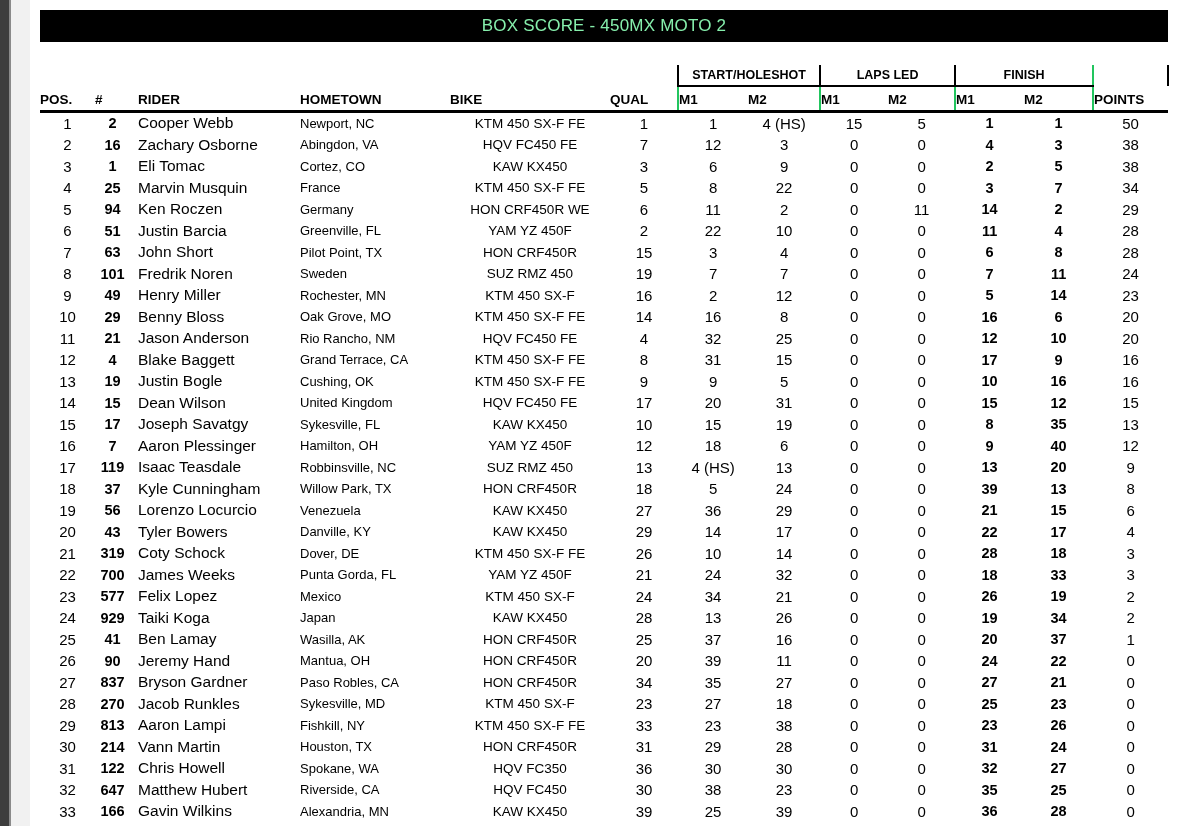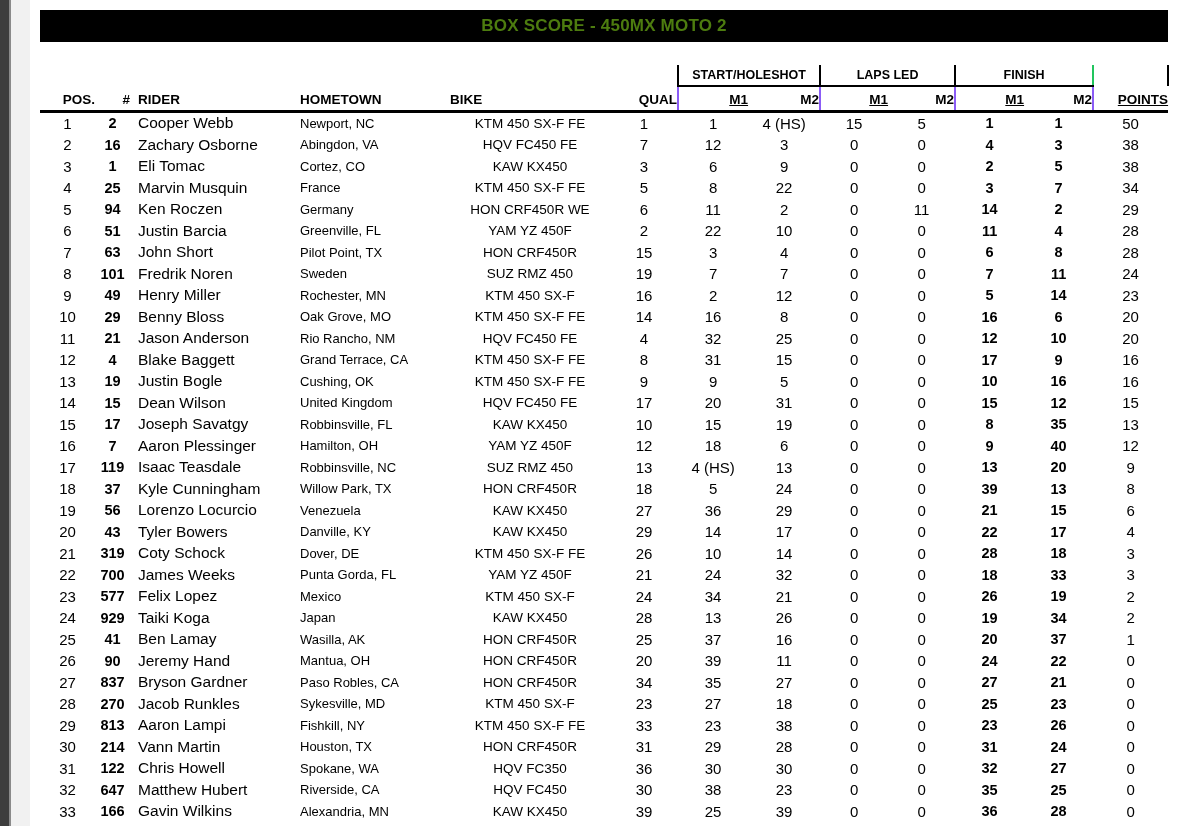--- a/index.html
+++ b/index.html
@@ -6,46 +6,46 @@
   body{
     width:1200px;height:826px;position:relative;overflow:hidden;
     background:#ffffff;font-family:"Liberation Sans", sans-serif;color:#000;
   }
   .viewer-edge{position:absolute;left:0;top:0;width:9px;height:826px;background:#3d3d3d;}
   .viewer-edge-line{position:absolute;left:9px;top:0;width:2px;height:826px;background:#8a8a8a;}
   .viewer-gutter{position:absolute;left:11px;top:0;width:19px;height:826px;background:#f1f1f1;}
 
   .title-bar{
     position:absolute;left:40px;top:10px;width:1128px;height:32px;
-    background:#000;color:#4d7c0f;display:flex;align-items:center;justify-content:center;
-    font-weight:bold;font-size:17px;letter-spacing:.2px;
+    background:#000;color:#86efac;display:flex;align-items:center;justify-content:center;
+    font-weight:normal;font-size:17px;letter-spacing:.2px;
   }
 
   table.box{
     position:absolute;left:40px;top:65px;width:1128px;
     border-collapse:collapse;table-layout:fixed;
   }
   col.c-pos{width:55px}col.c-num{width:35px}col.c-rider{width:165px}
   col.c-home{width:150px}col.c-bike{width:165px}col.c-qual{width:68px}
   col.c-shm1{width:70px}col.c-shm2{width:72px}col.c-llm1{width:68px}
   col.c-llm2{width:67px}col.c-fm1{width:69px}col.c-fm2{width:69px}col.c-pts{width:75px}
 
   thead td,thead th{padding:0;font-weight:bold;}
   tr.group-row{height:21px;}
   tr.group-row td{font-size:12.5px;text-align:center;vertical-align:middle;}
   td.g-sh{border-left:2px solid #000;border-right:2px solid #000;border-bottom:2px solid #000;}
   td.g-ll{border-right:2px solid #000;border-bottom:2px solid #000;}
   td.g-fin{border-right:2px solid #22c55e;border-bottom:2px solid #000;}
   td.g-pts{border-right:2px solid #000;}
 
   tr.head-row{height:25px;}
-  tr.head-row th{font-size:13.5px;text-align:right;vertical-align:bottom;
+  tr.head-row th{font-size:13.5px;text-align:left;vertical-align:bottom;
     border-bottom:3px solid #000;padding-bottom:3px;}
   tr.head-row th.al{text-align:left;}
-  th.b-left{border-left:2px solid #8b5cf6;text-decoration:underline;}
+  th.b-left{border-left:2px solid #22c55e;}
 
   tbody td{
     height:21.5px;font-size:15px;text-align:center;vertical-align:middle;
     padding:0;white-space:nowrap;overflow:hidden;
   }
   td.col-num{font-weight:bold;font-size:14.5px;}
   td.col-rider{text-align:left;padding-left:8px;font-size:15.5px;}
   td.col-hometown{text-align:left;padding-left:5px;font-size:13px;}
   td.col-bike{text-align:center;padding-left:5px;font-size:13.5px;}
   td.col-f_m1,td.col-f_m2{font-weight:bold;font-size:14.5px;}
@@ -311,21 +311,21 @@
         <td class="col-ll_m1">0</td>
         <td class="col-ll_m2">0</td>
         <td class="col-f_m1">15</td>
         <td class="col-f_m2">12</td>
         <td class="col-points">15</td>
       </tr>
       <tr>
         <td class="col-pos">15</td>
         <td class="col-num">17</td>
         <td class="col-rider">Joseph Savatgy</td>
-        <td class="col-hometown">Robbinsville, FL</td>
+        <td class="col-hometown">Sykesville, FL</td>
         <td class="col-bike">KAW KX450</td>
         <td class="col-qual">10</td>
         <td class="col-sh_m1">15</td>
         <td class="col-sh_m2">19</td>
         <td class="col-ll_m1">0</td>
         <td class="col-ll_m2">0</td>
         <td class="col-f_m1">8</td>
         <td class="col-f_m2">35</td>
         <td class="col-points">13</td>
       </tr>

